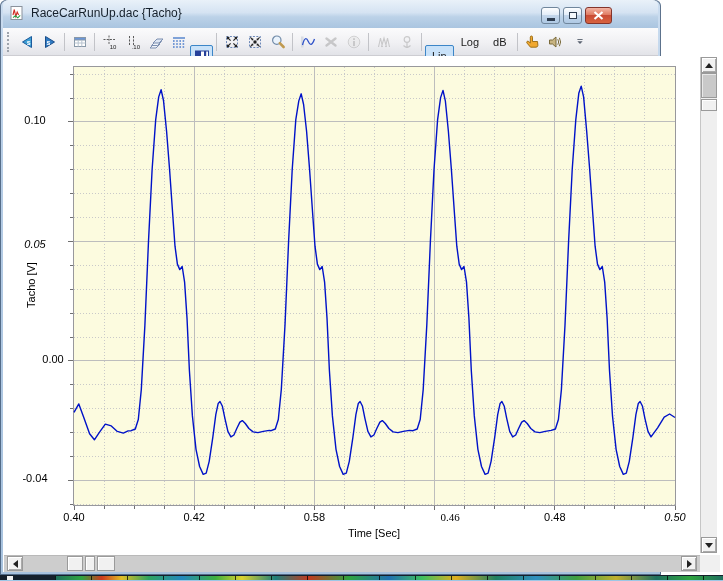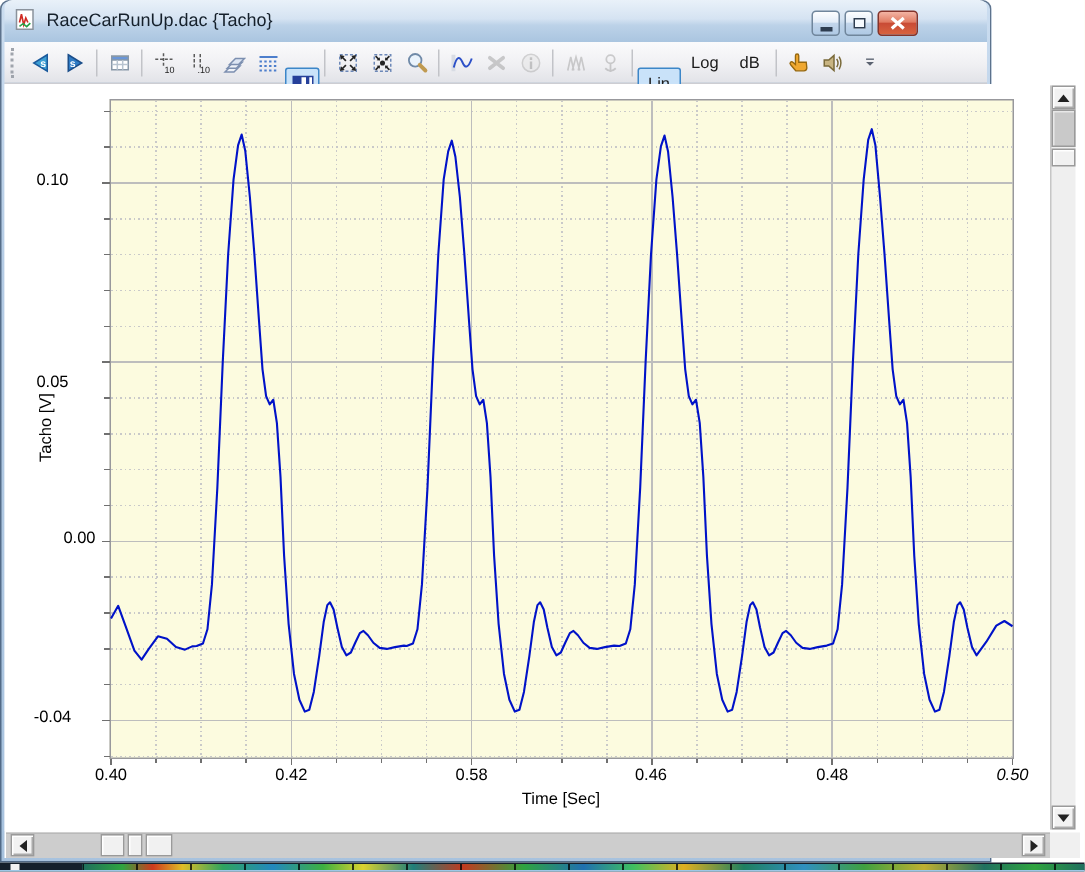--- a/index.html
+++ b/index.html
@@ -366,25 +366,25 @@
             <line x1="-4.5" y1="7.168576104746324" x2="-1" y2="7.168576104746324" stroke="#707070" shape-rendering="crispEdges"></line>
             <path d="M0.0 345.3 L4.8 336.9 L9.6 350.1 L15.6 366.8 L20.4 372.8 L25.2 365.6 L31.3 357.2 L37.3 358.9 L43.3 364.4 L49.3 366.1 L54.1 363.9 L57.1 363.7 L61.3 362.0 L64.3 352.5 L67.3 322.6 L70.9 258.1 L74.5 174.4 L78.1 102.7 L81.7 52.6 L84.7 29.9 L87.1 22.7 L89.5 33.5 L92.6 64.5 L95.6 102.7 L98.6 145.8 L101.0 179.2 L103.4 197.1 L105.8 202.6 L108.2 199.5 L110.6 215.1 L113.0 250.9 L115.4 303.5 L118.4 348.9 L122.0 382.3 L125.6 399.5 L129.2 407.4 L132.2 406.2 L135.2 394.3 L138.8 370.4 L141.8 347.7 L144.2 336.4 L146.0 334.5 L148.4 339.3 L150.9 351.3 L153.9 364.4 L156.9 369.9 L159.9 368.0 L162.9 361.3 L165.9 355.1 L168.3 353.6 L171.3 356.5 L174.9 361.5 L179.1 364.9 L183.9 365.6 L189.3 364.4 L195.3 363.4 L197.1 363.7 L201.3 362.0 L204.3 352.5 L207.3 322.6 L211.0 258.1 L214.6 174.4 L218.2 102.7 L221.8 52.6 L224.8 33.9 L227.2 26.8 L229.6 37.5 L232.6 64.5 L235.6 102.7 L238.6 145.8 L241.0 179.2 L243.4 197.1 L245.8 202.6 L248.2 199.5 L250.6 215.1 L253.0 250.9 L255.4 303.5 L258.4 348.9 L262.0 382.3 L265.6 399.5 L269.2 407.4 L272.3 406.2 L275.3 394.3 L278.9 370.4 L281.9 347.7 L284.3 336.4 L286.1 334.5 L288.5 339.3 L290.9 351.3 L293.9 364.4 L296.9 369.9 L299.9 368.0 L302.9 361.3 L305.9 355.1 L308.3 353.6 L311.3 356.5 L314.9 361.5 L319.1 364.9 L323.9 365.6 L329.3 364.4 L335.4 363.4 L339.0 363.7 L343.2 362.0 L346.2 352.5 L349.2 322.6 L352.8 258.1 L356.4 174.4 L360.0 102.7 L363.6 52.6 L366.6 30.6 L369.0 23.4 L371.4 34.2 L374.4 64.5 L377.4 102.7 L380.4 145.8 L382.8 179.2 L385.2 197.1 L387.6 202.6 L390.0 199.5 L392.5 215.1 L394.9 250.9 L397.3 303.5 L400.3 348.9 L403.9 382.3 L407.5 399.5 L411.1 407.4 L414.1 406.2 L417.1 394.3 L420.7 370.4 L423.7 347.7 L426.1 336.4 L427.9 334.5 L430.3 339.3 L432.7 351.3 L435.7 364.4 L438.7 369.9 L441.7 368.0 L444.7 361.3 L447.7 355.1 L450.1 353.6 L453.2 356.5 L456.8 361.5 L461.0 364.9 L465.8 365.6 L471.2 364.4 L477.2 363.4 L481.4 362.0 L484.4 352.5 L487.4 322.6 L491.0 258.1 L494.6 174.4 L498.2 102.7 L501.8 52.6 L504.8 26.3 L507.2 19.1 L509.6 29.9 L512.7 64.5 L515.7 102.7 L518.7 145.8 L521.1 179.2 L523.5 197.1 L525.9 202.6 L528.3 199.5 L530.7 215.1 L533.1 250.9 L535.5 303.5 L538.5 348.9 L542.1 382.3 L545.7 399.5 L549.3 407.4 L552.3 406.2 L555.3 394.3 L558.9 370.4 L561.9 347.7 L564.3 336.4 L566.1 334.5 L568.5 339.3 L570.9 351.3 L574.0 364.4 L577.0 369.9 L583.6 360.8 L590.2 350.1 L595.6 347.0 L601.0 350.5" fill="none" stroke="#0012C8" stroke-width="1.4" stroke-linejoin="round"></path>
           </svg>
       </div>
       <span class="yaxis-label">Tacho [V]</span>
       <span class="xaxis-label">Time [Sec]</span>
       <div id="tick-labels">
           <span class="x-tick" style="left: 71px;">0.40</span>
           <span class="x-tick" style="left: 191.2px;">0.42</span>
           <span class="x-tick" style="left: 311.4px;">0.58</span>
-          <span class="x-tick" style="left: 431px;">0.46</span>
+          <span class="x-tick" style="left: 447px; font-family: Liberation Serif, serif;">0.46</span>
           <span class="x-tick" style="left: 551.8px;">0.48</span>
           <span class="x-tick" style="left: 672px; font-style: italic;">0.50</span>
           <span class="y-tick" style="top: 57.9591px;">0.10</span>
-          <span class="y-tick" style="top: 193px;">0.05</span>
+          <span class="y-tick" style="top: 182px; font-style: italic;">0.05</span>
           <span class="y-tick" style="top: 296.912px; padding-left: 36px;">0.00</span>
           <span class="y-tick" style="top: 416.388px;">-0.04</span>
         </div>
     </div>
 
     <div class="vscroll">
       <div class="sb-btn" style="left:0;top:0;width:16px;height:16px;">
         <span class="tri-up"></span>
       </div>
       <div class="v-thumb"></div>

